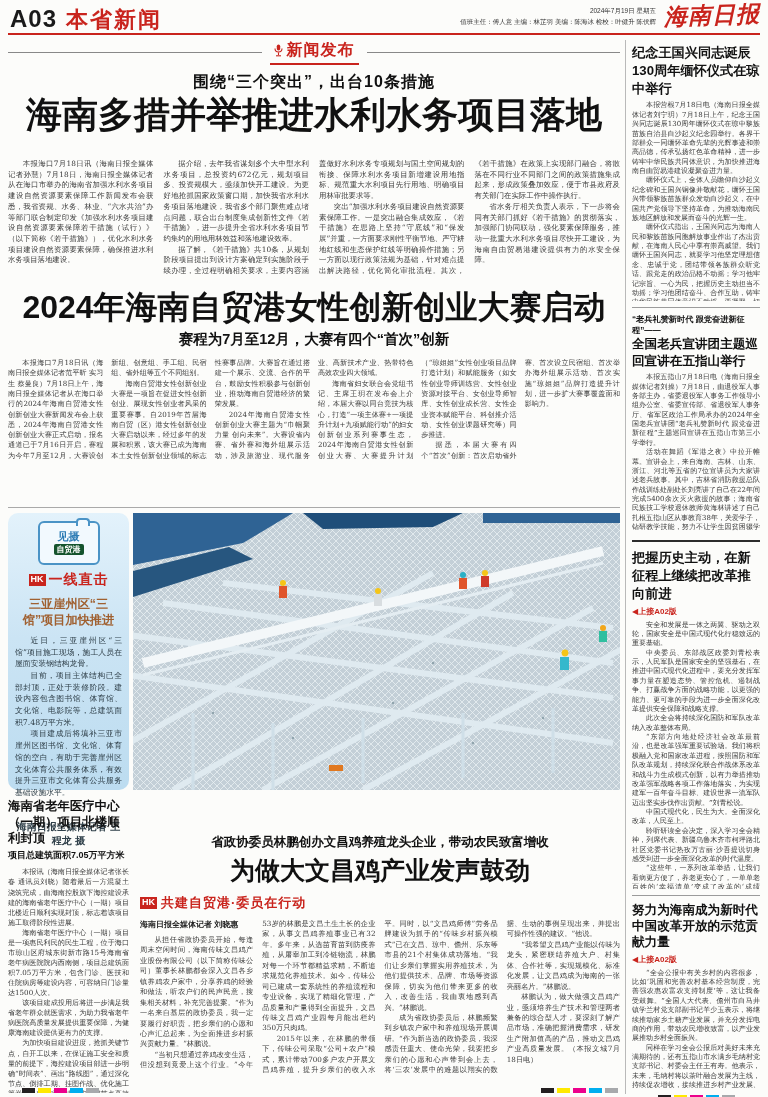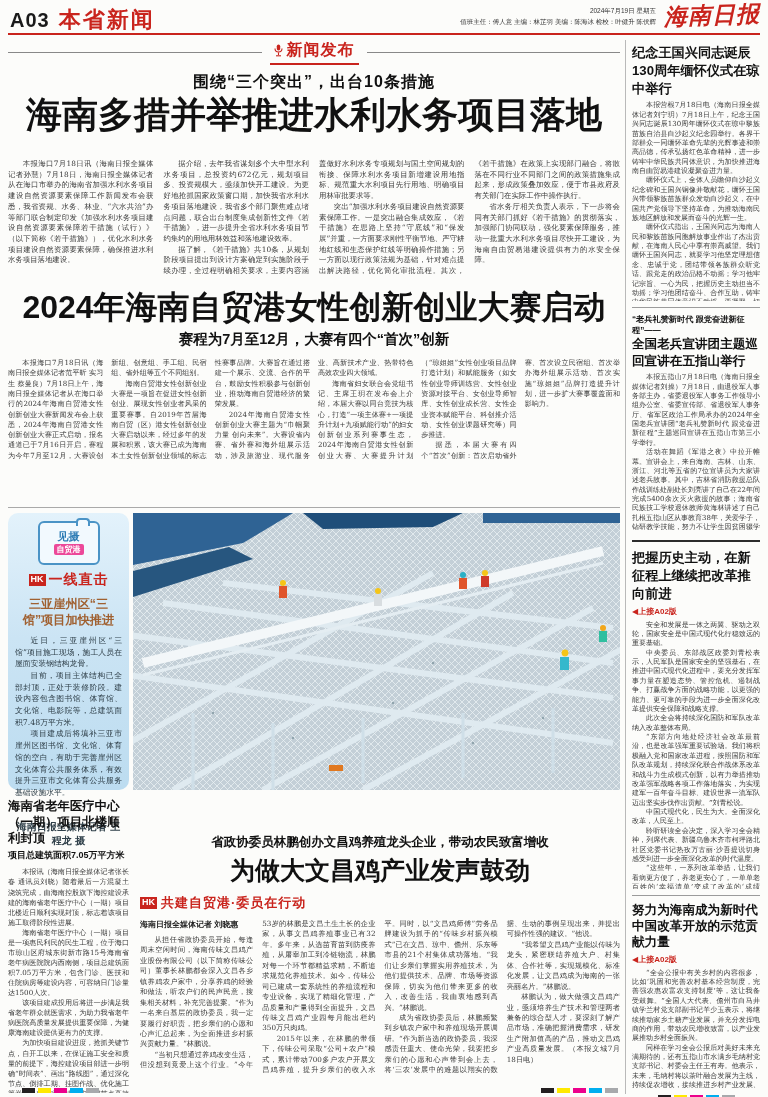--- a/index.html
+++ b/index.html
@@ -2,21 +2,21 @@
 <html><head>
 <meta charset="utf-8">
 <style>
   html,body{margin:0;padding:0;background:#e8e6e1;}
   .page{position:relative;width:768px;height:1097px;background:#fcfcfa;overflow:hidden;
         font-family:"DejaVu Serif","Liberation Serif",serif;color:#222;}
   .sans{font-family:"Liberation Sans","DejaVu Sans",sans-serif;}
   
   .hdr{position:absolute;left:8px;top:4px;width:752px;height:30px;}
   .hdr-left{position:absolute;left:2px;top:1px;display:flex;align-items:baseline;gap:9px;}
-  .pageno{font-size:20px;font-weight:700;color:#1a1a1a;letter-spacing:1px;}
+  .pageno{font-size:24px;font-weight:700;color:#1a1a1a;letter-spacing:1px;}
   .section{font-size:22px;font-weight:900;color:#c9241d;letter-spacing:2px;}
   .hdr-right{position:absolute;right:0;top:0;display:flex;align-items:flex-end;gap:8px;}
   .hdr-meta{text-align:right;font-size:6.5px;line-height:1.7;color:#333;}
   .masthead{font-size:23px;font-weight:700;color:#c9241d;font-style:italic;
             transform:rotate(-2deg);letter-spacing:1px;line-height:1;}
   .redrule{position:absolute;left:8px;top:33px;width:752px;height:2px;background:#c9241d;}
   
   .a1{position:absolute;left:8px;top:40px;width:612px;}
   .pubrow{display:flex;align-items:center;gap:8px;}
   .pline{flex:1;height:1px;background:#888;}
@@ -36,21 +36,21 @@
   
   .midbox{position:absolute;left:8px;top:513px;width:121px;height:277px;
           background:linear-gradient(180deg,#e3f2fb 0%,#cbe4f4 45%,#bcdcf0 100%);
           box-sizing:border-box;padding:8px 7px;border-radius:10px;}
   .camlogo{width:58px;height:40px;margin:0 auto;border:2px solid #4a93c6;border-radius:6px;
            position:relative;background:#f2f9fe;display:flex;flex-direction:column;
            align-items:center;justify-content:center;}
   .camlogo .dot{position:absolute;top:-5px;right:8px;width:10px;height:6px;border:2px solid #4a93c6;
                 border-bottom:none;border-radius:4px 4px 0 0;background:#f2f9fe;}
   .camtxt1{font-size:11px;font-weight:900;color:#2e7cb5;line-height:1;}
-  .camtxt2{font-size:8px;font-weight:900;color:#fff;background:#ec4899;padding:0 3px;
+  .camtxt2{font-size:8px;font-weight:900;color:#fff;background:#14532d;padding:0 3px;
            border-radius:2px;margin-top:2px;line-height:1.4;}
   .hkrow{display:flex;align-items:center;justify-content:center;gap:3px;margin-top:6px;}
   .hkmark{font-size:9px;font-weight:900;color:#fff;background:#c9241d;padding:0 2px;line-height:1.3;}
   .hktext{font-size:14px;font-weight:900;color:#c9241d;letter-spacing:1px;}
   .midtitle{margin-top:7px;text-align:center;font-size:12.2px;font-weight:900;color:#a06030;line-height:1.35;}
   .midbody{margin-top:6px;}
   .midbody p.bp{font-size:7.8px;line-height:1.5;color:#30404a;}
   .midby{margin-top:21px;font-size:10px;color:#30404a;text-align:center;font-weight:700;}
   
   .photo{position:absolute;left:133px;top:513px;width:487px;height:277px;overflow:hidden;background:#c2ced6;}

